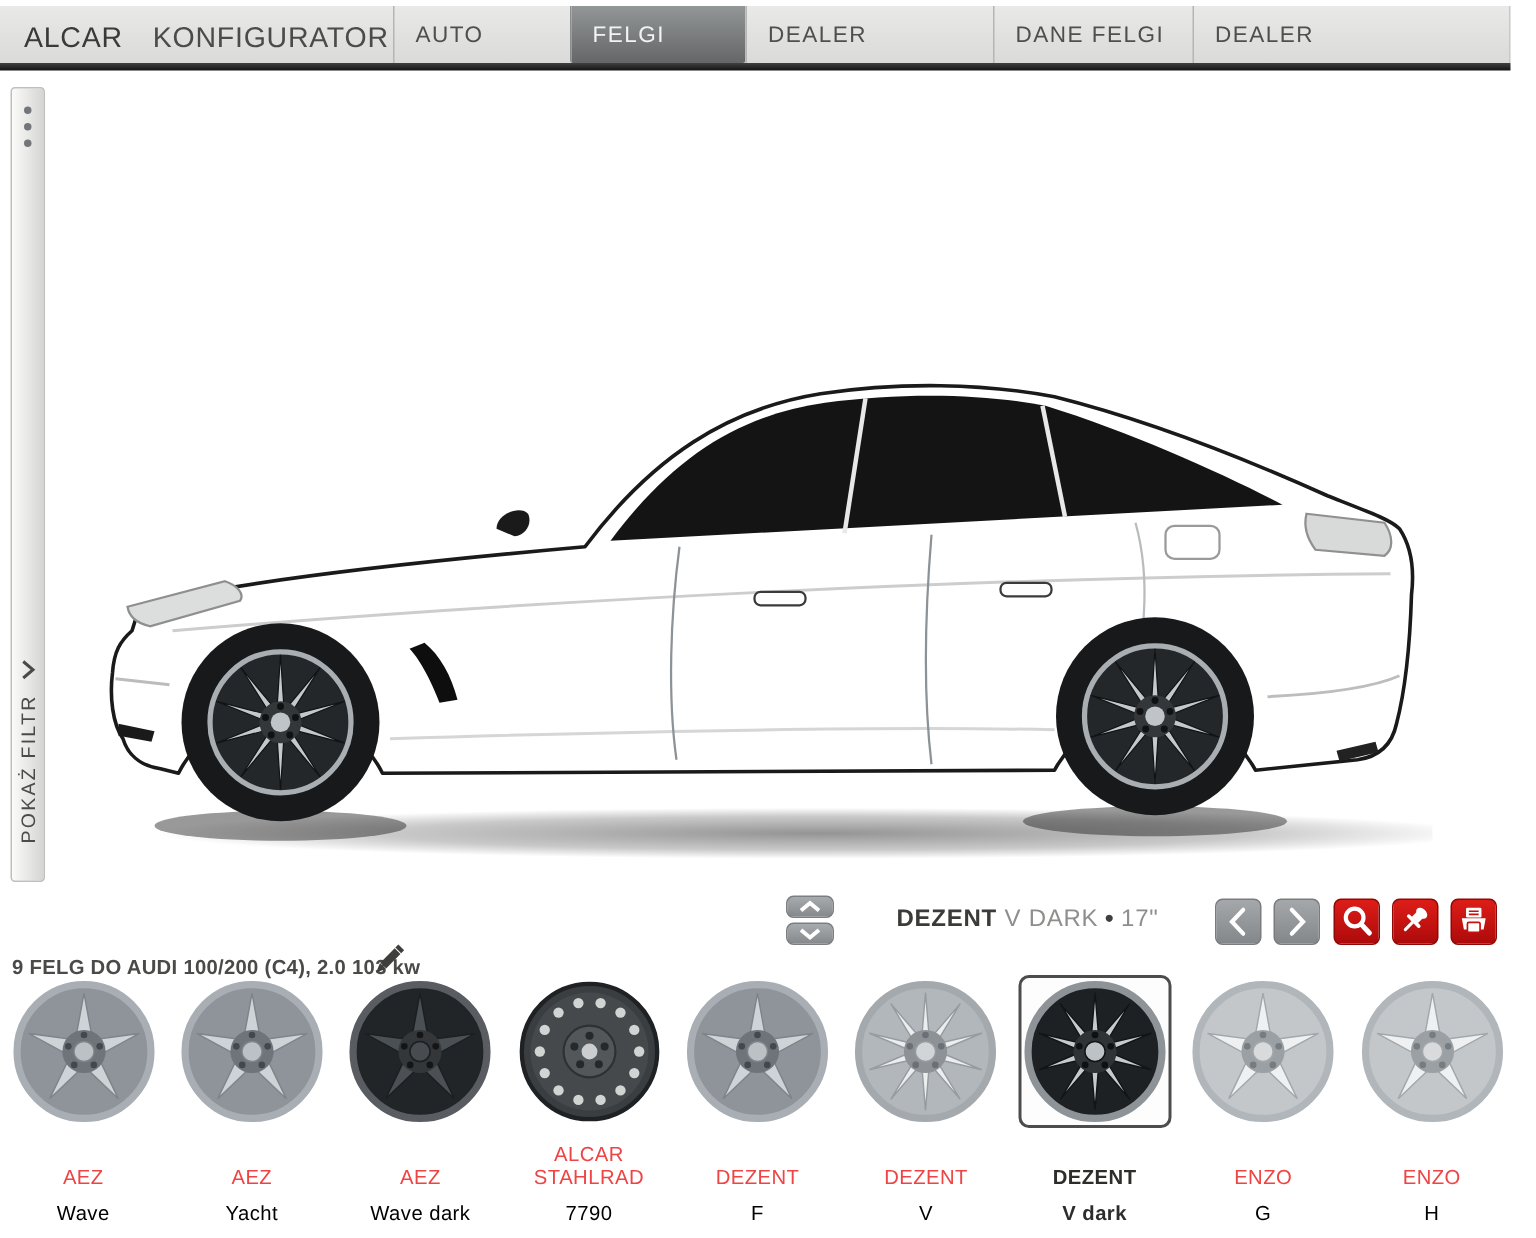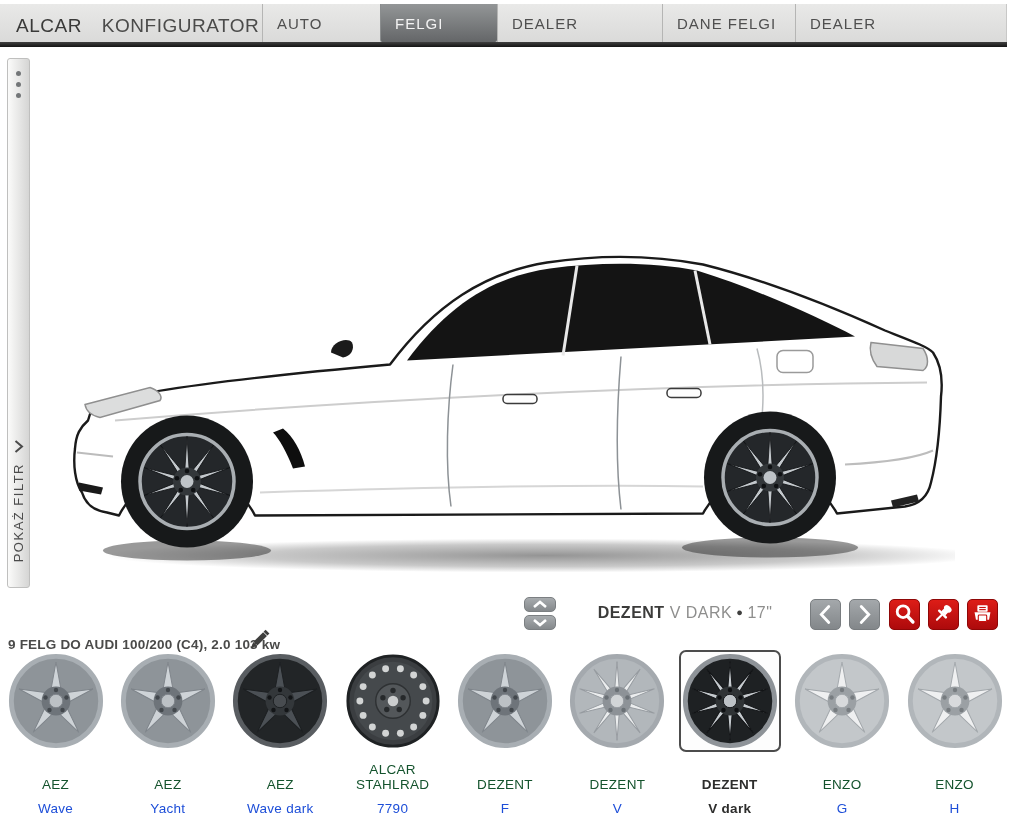--- a/index.html
+++ b/index.html
@@ -53,22 +53,22 @@
 
   
   #results-title { position:absolute; left:8px; top:637px; font-size:13.5px; font-weight:bold; color:#4a4a49; letter-spacing:.2px; }
   #edit-pencil { position:absolute; left:247px; top:627px; width:24px; height:26px; cursor:pointer; }
   #wheel-strip { position:absolute; left:2px; top:650px; width:1006px; display:flex; justify-content:space-between; }
   .wheel-item { width:107px; display:flex; flex-direction:column; align-items:center; cursor:pointer; }
   .wheel-box { width:102px; height:102px; border:2px solid transparent; border-radius:7px;
                display:flex; align-items:center; justify-content:center; }
   .wheel-item.selected .wheel-box { border-color:#4c4c4c; background:#fdfdfd; }
   .w-brand { margin-top:10px; min-height:30px; max-width:94px; display:flex; align-items:flex-end; justify-content:center;
-             text-align:center; font-size:13.5px; line-height:15px; color:#14532d; letter-spacing:.3px; }
-  .w-model { margin-top:9px; font-size:13.5px; color:#1d4ed8; letter-spacing:.3px; }
+             text-align:center; font-size:13.5px; line-height:15px; color:#ef4444; letter-spacing:.3px; }
+  .w-model { margin-top:9px; font-size:13.5px; color:#000000; letter-spacing:.3px; }
   .wheel-item.selected .w-brand, .wheel-item.selected .w-model { color:#2d2d2c; font-weight:bold; }
 </style>
 </head>
 <body>
 
 <div id="page">
 
   <div id="header">
     <div id="logo">
       <span class="b">ALCAR</span><span class="l">KONFIGURATOR</span>

